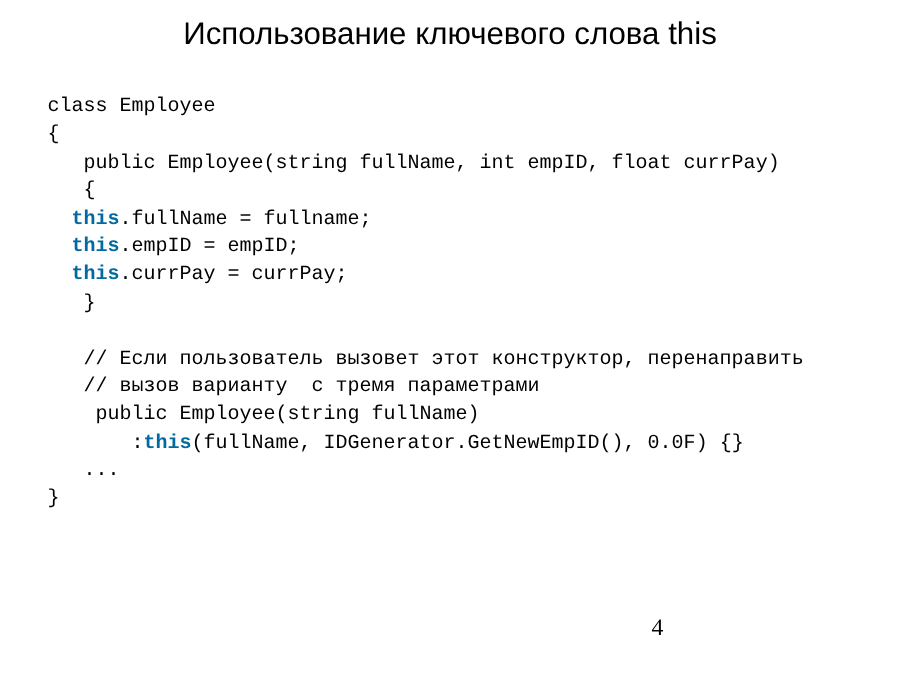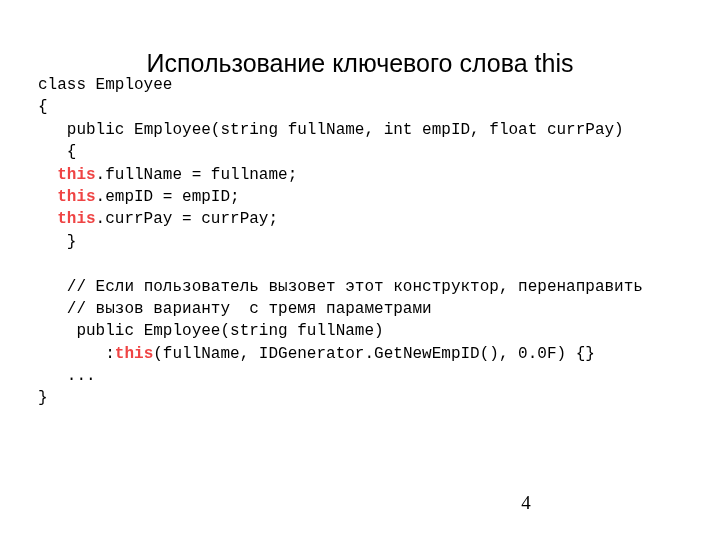--- a/index.html
+++ b/index.html
@@ -21,21 +21,20 @@
     top: 12px;
     width: 720px;
     text-align: center;
     font-family: "Liberation Sans", sans-serif;
     font-size: 25px;
     font-weight: 400;
     color: #000000;
     letter-spacing: 0px;
     line-height: 30px;
     white-space: pre;
-    margin-top: 36px;
   }
   #code-block {
     position: absolute;
     left: 38px;
     top: 74px;
     width: 660px;
     font-family: "Liberation Mono", "DejaVu Sans Mono", monospace;
     font-size: 16px;
     line-height: 22.4px;
     color: #000000;
@@ -44,21 +43,21 @@
   .code-line {
     height: 22.4px;
     white-space: pre;
     color: #000000;
   }
   .code-line.blank {
     height: 22.4px;
   }
   .kw {
     font-weight: bold;
-    color: #ef4444;
+    color: #0369a1;
   }
   #slide-number {
     position: absolute;
     left: 496px;
     top: 492px;
     width: 60px;
     text-align: center;
     font-family: "Liberation Serif", serif;
     font-size: 19px;
     color: #000000;

